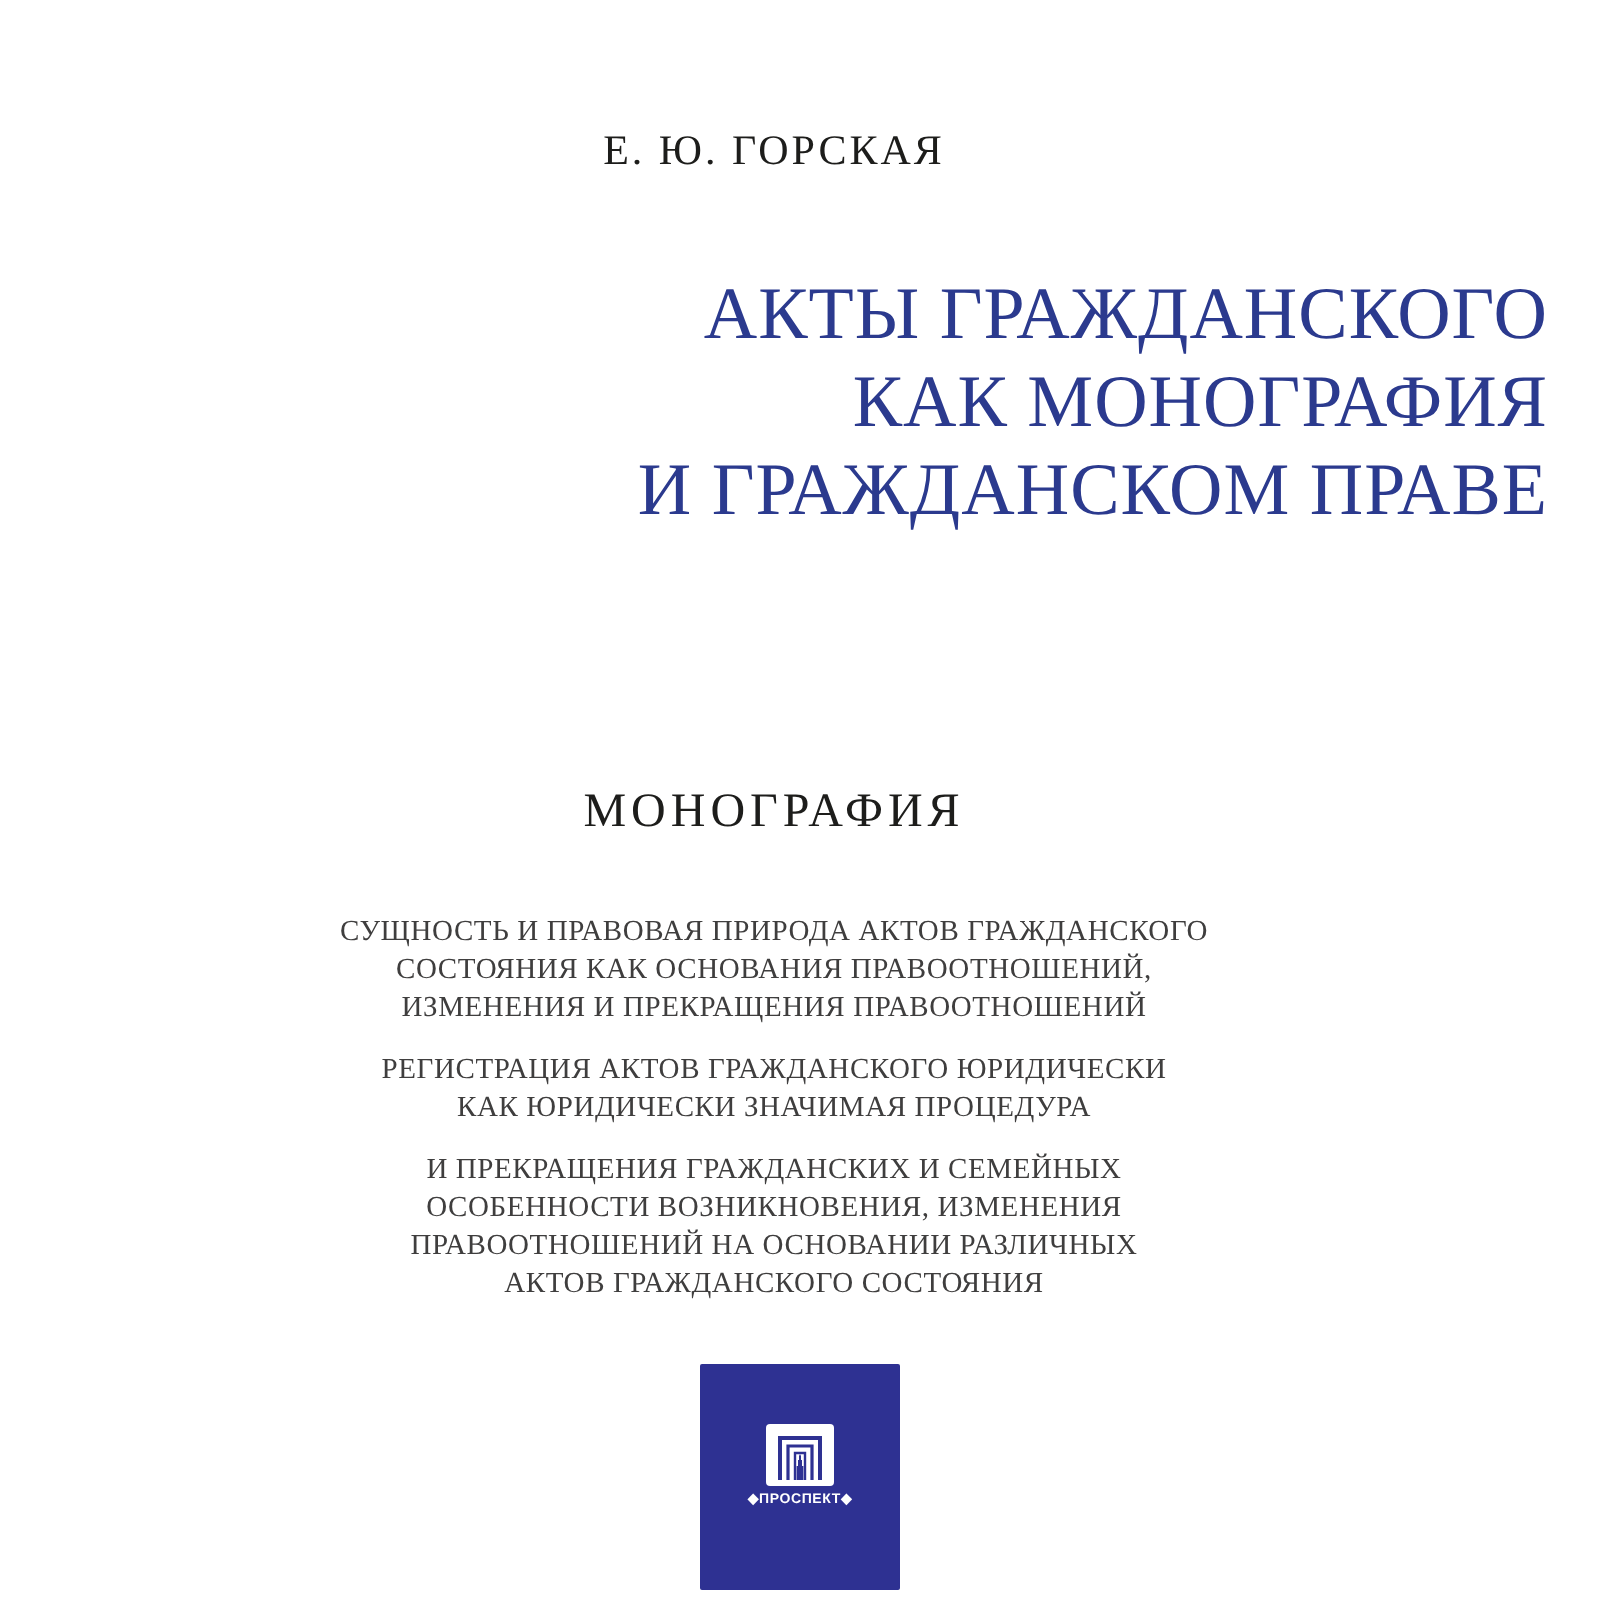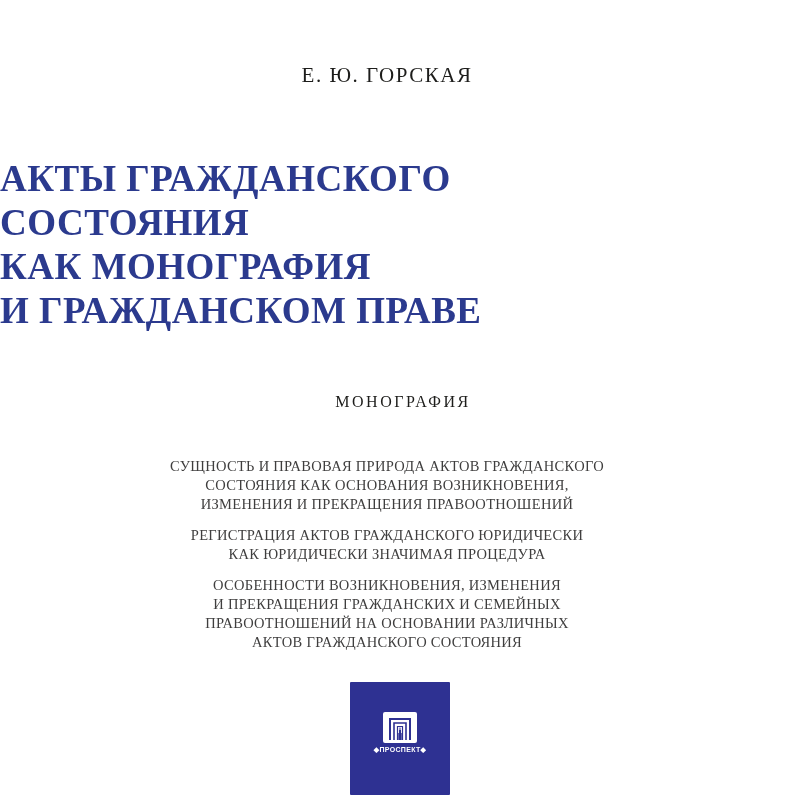--- a/index.html
+++ b/index.html
@@ -23,35 +23,33 @@
   }
   .author{
     position:absolute;top:63px;left:0;width:100%;
     text-align:center;
     font-size:21px;
     letter-spacing:1.5px;
     color:var(--ink);
   }
   .title{
     position:absolute;top:136px;left:0;width:100%;
-    text-align:left;
+    text-align:right;
     font-size:37px;
-    font-weight:bold;
+    font-weight:normal;
     line-height:44px;
     letter-spacing:0.5px;
     color:var(--title_blue);
-    margin-top:21px;
   }
   .subtitle{
     position:absolute;top:393px;left:0;width:100%;
     text-align:center;
-    font-size:16px;
+    font-size:24px;
     letter-spacing:2.5px;
     color:var(--ink);
-    padding-left:16px;
   }
   .annotations{
     position:absolute;top:457px;left:0;width:100%;
     text-align:center;
     font-size:14.5px;
     line-height:19px;
     letter-spacing:0.3px;
     color:var(--body_text);
   }
   .annotations .para{margin:0 0 12px 0;}
@@ -70,40 +68,39 @@
 </style>
 </head>
 <body>
 
 <div class="cover">
 
   <div class="author">Е. Ю. ГОРСКАЯ</div>
 
   <div class="title">
     <div>АКТЫ ГРАЖДАНСКОГО</div>
-    <div>СОСТОЯНИЯ</div>
     <div>КАК МОНОГРАФИЯ</div>
     <div>И ГРАЖДАНСКОМ ПРАВЕ</div>
   </div>
 
   <div class="subtitle">МОНОГРАФИЯ</div>
 
   <div class="annotations">
     <div class="para">
       <div>СУЩНОСТЬ И ПРАВОВАЯ ПРИРОДА АКТОВ ГРАЖДАНСКОГО</div>
-      <div>СОСТОЯНИЯ КАК ОСНОВАНИЯ ВОЗНИКНОВЕНИЯ,</div>
+      <div>СОСТОЯНИЯ КАК ОСНОВАНИЯ ПРАВООТНОШЕНИЙ,</div>
       <div>ИЗМЕНЕНИЯ И ПРЕКРАЩЕНИЯ ПРАВООТНОШЕНИЙ</div>
     </div>
     <div class="para">
       <div>РЕГИСТРАЦИЯ АКТОВ ГРАЖДАНСКОГО ЮРИДИЧЕСКИ</div>
       <div>КАК ЮРИДИЧЕСКИ ЗНАЧИМАЯ ПРОЦЕДУРА</div>
     </div>
     <div class="para">
+      <div>И ПРЕКРАЩЕНИЯ ГРАЖДАНСКИХ И СЕМЕЙНЫХ</div>
       <div>ОСОБЕННОСТИ ВОЗНИКНОВЕНИЯ, ИЗМЕНЕНИЯ</div>
-      <div>И ПРЕКРАЩЕНИЯ ГРАЖДАНСКИХ И СЕМЕЙНЫХ</div>
       <div>ПРАВООТНОШЕНИЙ НА ОСНОВАНИИ РАЗЛИЧНЫХ</div>
       <div>АКТОВ ГРАЖДАНСКОГО СОСТОЯНИЯ</div>
     </div>
   </div>
 
   <svg class="logo" viewBox="0 0 100 113" xmlns="http://www.w3.org/2000/svg">
     <rect x="0" y="0" width="100" height="113" rx="1" fill="#2e3192"></rect>
     <rect x="33" y="30" width="34" height="31" rx="2" fill="#ffffff"></rect>
     <g stroke="#2e3192" fill="none">
       <path d="M 40,58 L 40,37 L 60,37 L 60,58" stroke-width="2"></path>

